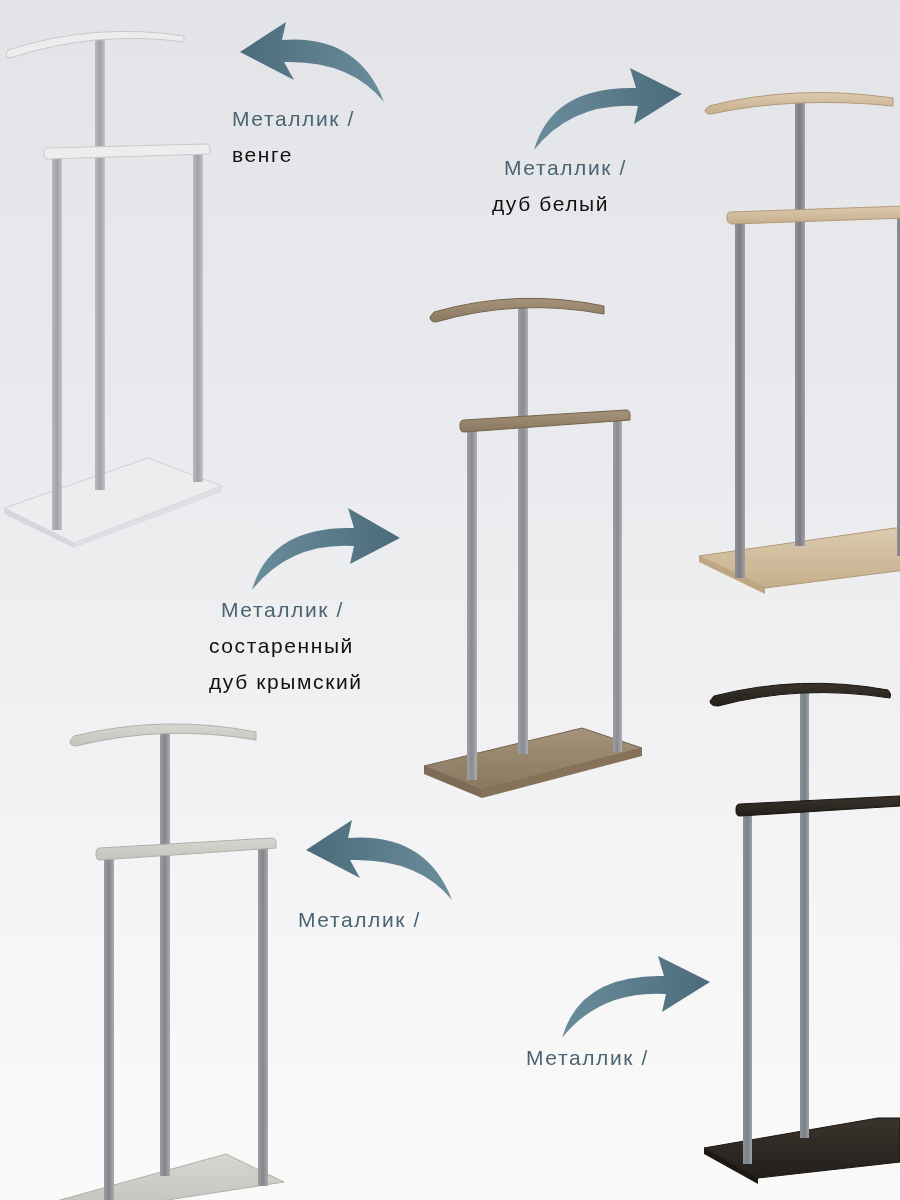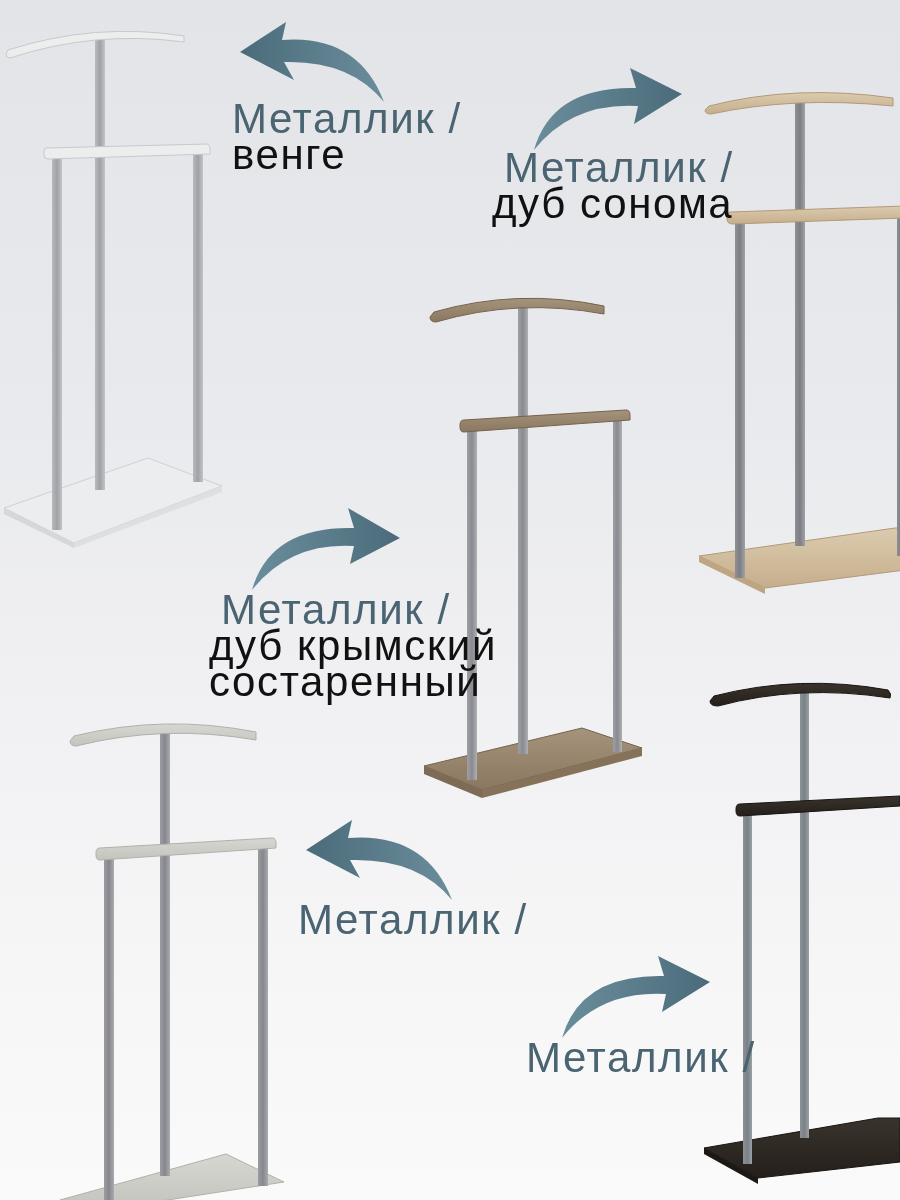--- a/index.html
+++ b/index.html
@@ -3,21 +3,21 @@
 <meta charset="utf-8">
 <style>
   html, body { margin: 0; padding: 0; }
   body {
     width: 900px; height: 1200px; position: relative; overflow: hidden;
     background: linear-gradient(180deg, #e3e4e8 0%, #e9eaed 35%, #f1f1f3 60%, #f7f7f8 85%, #fafafa 100%);
     font-family: "Liberation Sans", "DejaVu Sans", sans-serif;
   }
   .stand { position: absolute; }
   .stand svg { display: block; overflow: visible; }
-  .label { position: absolute; font-size: 42px; line-height: 36px; letter-spacing: 1.6px; }
+  .label { position: absolute; font-size: 21px; line-height: 36px; letter-spacing: 1.6px; }
   .label .l1 { color: #4a6472; display: block; white-space: nowrap; }
   .label .l2 { color: #111; display: block; white-space: nowrap; }
   .arrow { position: absolute; }
   .arrow svg { display: block; overflow: visible; }
 </style>
 </head>
 <body>
 
 <div class="stand" style="left:0;top:28px;">
   <svg width="230" height="520" viewBox="0 0 230 520">
@@ -92,21 +92,21 @@
         <linearGradient id="ag2" x1="0" x2="1">
           <stop offset="0" stop-color="#6a8d9c"></stop>
           <stop offset="1" stop-color="#4b6b7a"></stop>
         </linearGradient>
       </defs>
     <path d="M2,84 Q20,20 104,22 L98,2 L150,28 L102,58 L106,40 Q40,36 2,84 Z" fill="url(#ag2)"></path>
   </svg>
 </div>
 <div class="label" style="left:492px;top:150px;">
   <span class="l1" style="padding-left:12px;">Металлик /</span>
-  <span class="l2">дуб сонома</span>
+  <span class="l2">дуб белый</span>
 </div>
 
 <div class="stand" style="left:418px;top:292px;">
   <svg width="230" height="512" viewBox="0 0 230 512">
     <defs>
       <linearGradient id="metal3" x1="0" x2="1">
           <stop offset="0" stop-color="#9d9fa4"></stop>
           <stop offset="0.5" stop-color="#898b90"></stop>
           <stop offset="1" stop-color="#aeb0b4"></stop>
         </linearGradient>
@@ -136,22 +136,22 @@
         <linearGradient id="ag3" x1="0" x2="1">
           <stop offset="0" stop-color="#6a8d9c"></stop>
           <stop offset="1" stop-color="#4b6b7a"></stop>
         </linearGradient>
       </defs>
     <path d="M2,82 Q20,18 104,20 L98,0 L150,30 L100,56 L104,38 Q40,34 2,82 Z" fill="url(#ag3)"></path>
   </svg>
 </div>
 <div class="label" style="left:209px;top:592px;">
   <span class="l1" style="padding-left:12px;">Металлик /</span>
+  <span class="l2">состаренный</span>
   <span class="l2">дуб крымский</span>
-  <span class="l2">состаренный</span>
 </div>
 
 <div class="stand" style="left:56px;top:718px;">
   <svg width="240" height="490" viewBox="0 0 240 490">
     <defs>
       <linearGradient id="metal4" x1="0" x2="1">
           <stop offset="0" stop-color="#9a9ca1"></stop>
           <stop offset="0.5" stop-color="#85878c"></stop>
           <stop offset="1" stop-color="#a9abaf"></stop>
         </linearGradient>

